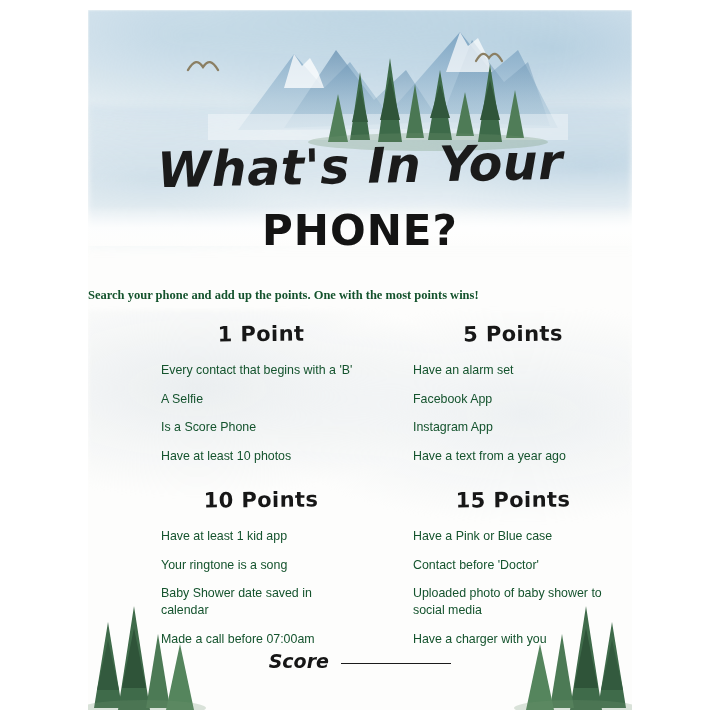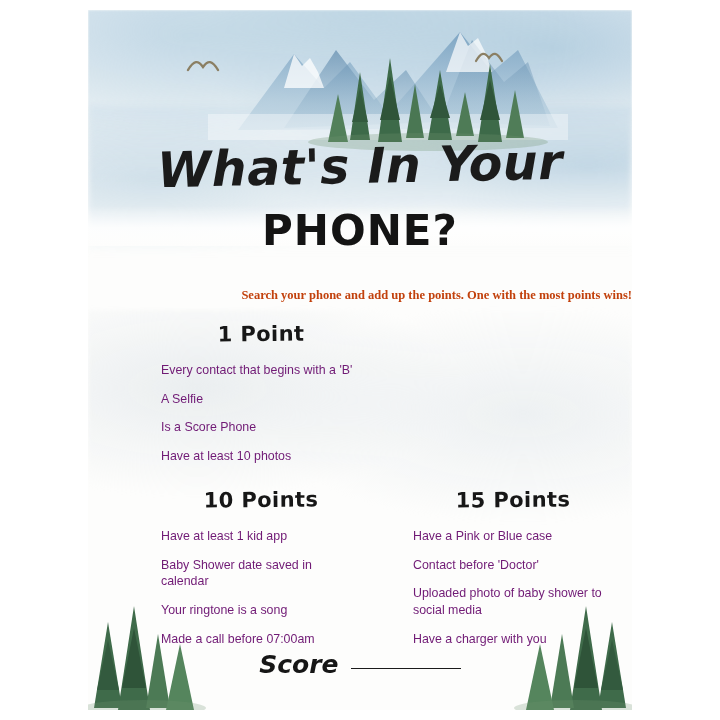--- a/index.html
+++ b/index.html
@@ -95,25 +95,25 @@
     font-family: "DejaVu Sans", sans-serif;
     font-size: 42px;
     font-weight: 700;
     letter-spacing: 1px;
     color: #141414;
   }
   .subtitle {
     position: absolute;
     left: 0; top: 278px;
     width: 544px;
-    text-align: right;
+    text-align: left;
     font-family: "Liberation Serif", serif;
     font-size: 12.5px;
     font-weight: 700;
-    color: #c2410c;
+    color: #14532d;
   }
 
   
   .col { position: absolute; width: 200px; margin-left: 23px; }
   .col-left  { left: 50px; }
   .col-right { left: 302px; }
 
   .sec-head {
     font-family: "DejaVu Sans", sans-serif;
     font-size: 21px;
@@ -125,40 +125,40 @@
     transform: rotate(-0.6deg);
   }
   ul.items {
     list-style: none;
     margin: 0;
     padding: 0;
   }
   ul.items li {
     font-family: "Liberation Sans", sans-serif;
     font-size: 12.4px;
-    color: #701a75;
+    color: #14532d;
     line-height: 1.35;
     margin-bottom: 12px;
     text-align: left;
   }
 
   .r1 { top: 312px; }
   .r2 { top: 478px; }
   .col-right .sec-head { text-align: center; }
 
   
   .score-wrap {
     position: absolute;
     left: 0; top: 640px;
     width: 544px;
     text-align: center;
   }
   .score-label {
     font-family: "DejaVu Sans", sans-serif;
-    font-size: 25px;
+    font-size: 19px;
     font-weight: 700;
     color: #161616;
     font-style: italic;
   }
   .score-line {
     display: inline-block;
     width: 110px;
     border-bottom: 1.6px solid #1b1b1b;
     margin-left: 8px;
     vertical-align: 4px;
@@ -241,27 +241,36 @@
     <div class="col col-left r1">
       <div class="sec-head">1 Point</div>
       <ul class="items">
         <li>Every contact that begins with a 'B'</li>
         <li>A Selfie</li>
         <li>Is a Score Phone</li>
         <li>Have at least 10 photos</li>
       </ul>
     </div>
 
+    <div class="col col-right r1">
+      <div class="sec-head">5 Points</div>
+      <ul class="items">
+        <li>Have an alarm set</li>
+        <li>Facebook App</li>
+        <li>Instagram App</li>
+        <li>Have a text from a year ago</li>
+      </ul>
+    </div>
 
     <div class="col col-left r2">
       <div class="sec-head">10 Points</div>
       <ul class="items">
         <li>Have at least 1 kid app</li>
+        <li>Your ringtone is a song</li>
         <li>Baby Shower date saved in calendar</li>
-        <li>Your ringtone is a song</li>
         <li>Made a call before 07:00am</li>
       </ul>
     </div>
 
     <div class="col col-right r2">
       <div class="sec-head">15 Points</div>
       <ul class="items">
         <li>Have a Pink or Blue case</li>
         <li>Contact before 'Doctor'</li>
         <li>Uploaded photo of baby shower to social media</li>

